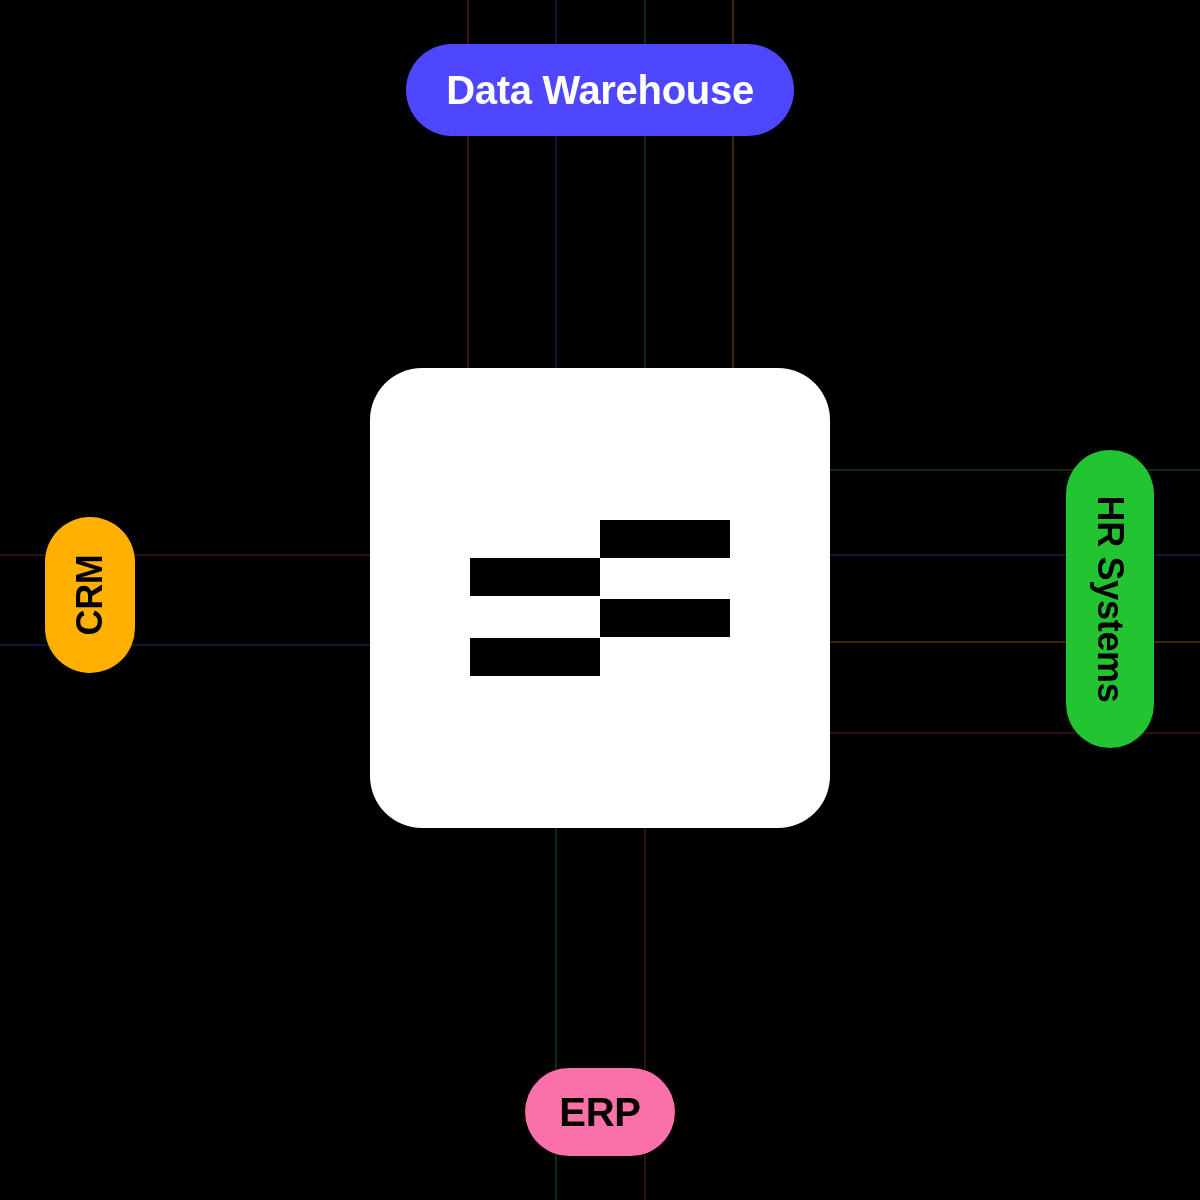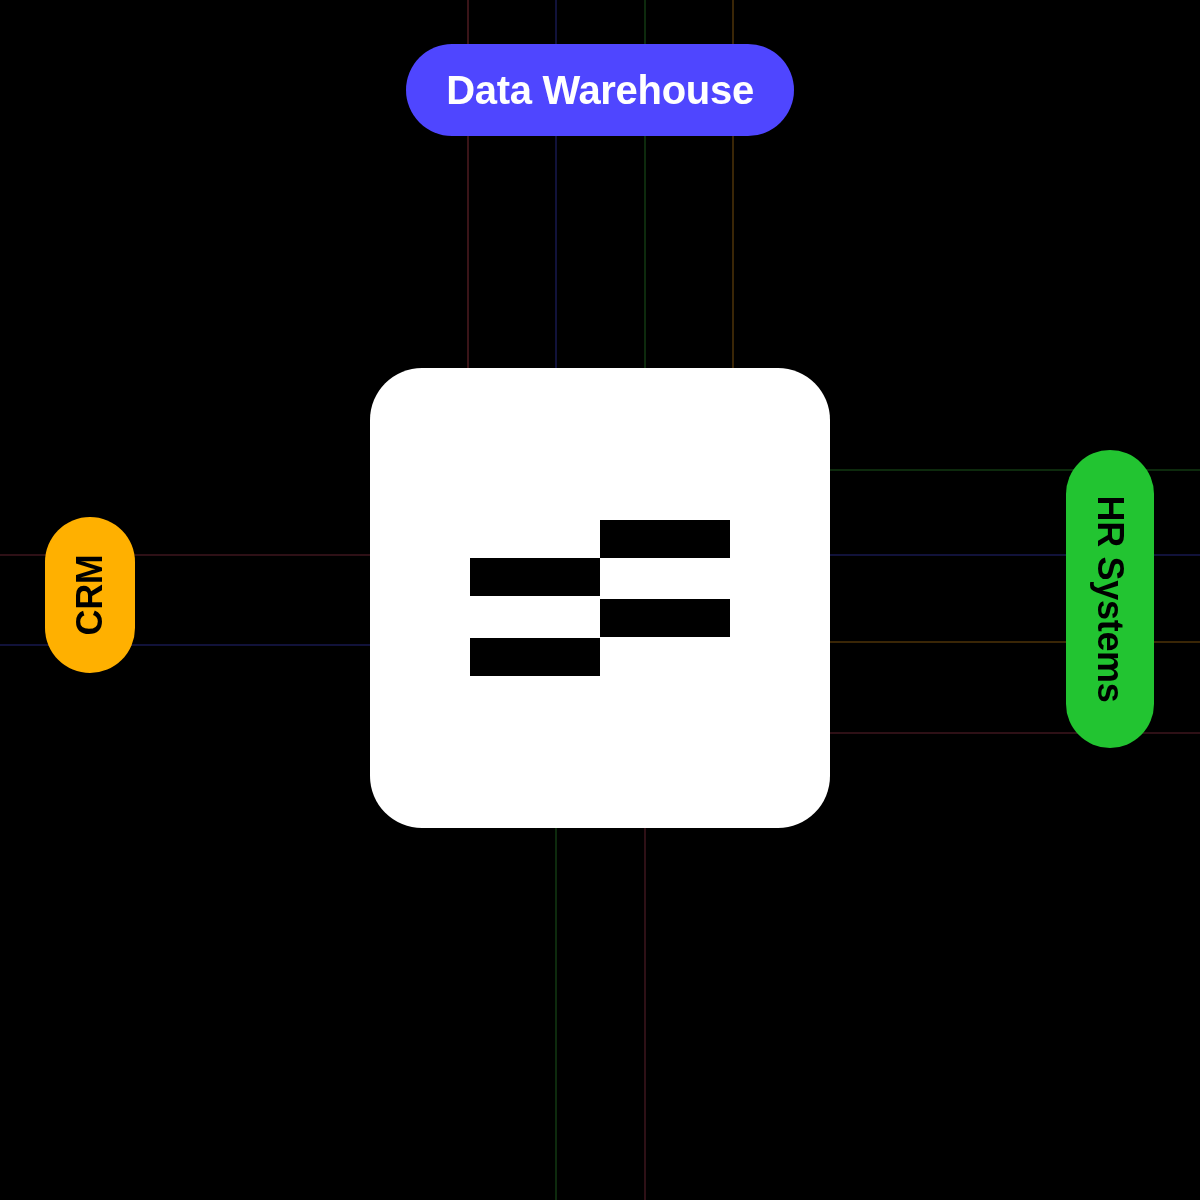--- a/index.html
+++ b/index.html
@@ -156,14 +156,17 @@
   </div>
 
   <div class="pill" id="pill-crm" style="background: rgb(255, 176, 0); color: rgb(0, 0, 0);">
     <span class="pill-label">CRM</span>
   </div>
 
   <div class="pill" id="pill-hr-systems" style="background: rgb(34, 196, 49); color: rgb(0, 0, 0);">
     <span class="pill-label">HR Systems</span>
   </div>
 
+  <div class="pill" id="pill-erp" style="background: rgb(250, 112, 168); color: rgb(0, 0, 0);">
+    <span class="pill-label">ERP</span>
+  </div>
 
 </div>
 
 </body></html>

